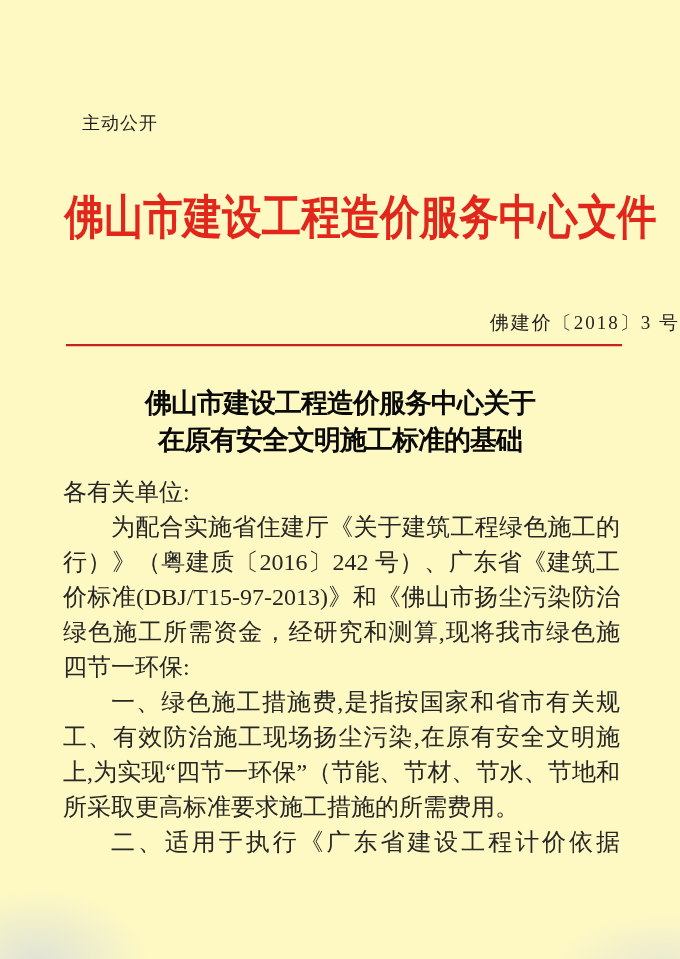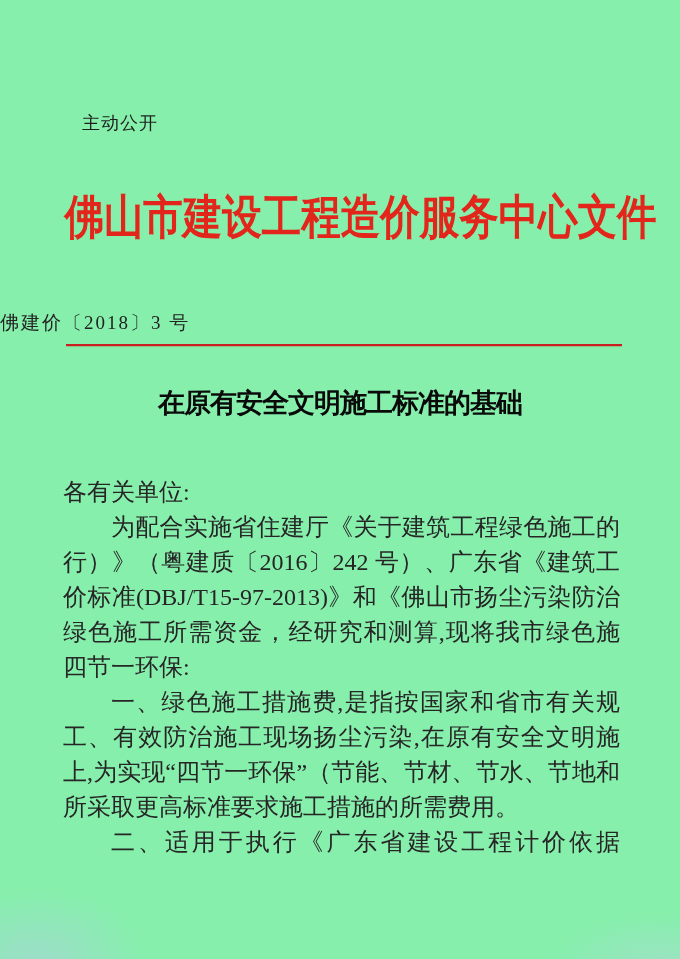--- a/index.html
+++ b/index.html
@@ -4,21 +4,21 @@
 <style>
   html, body {
     margin: 0;
     padding: 0;
     background: #ffffff;
   }
   .page {
     position: relative;
     width: 680px;
     height: 959px;
-    background: #86efac;
+    background: #fef9c3;
     overflow: hidden;
     font-family: "Liberation Serif", serif;
   }
   .stamp {
     position: absolute;
     left: 82px;
     top: 111px;
     font-family: "Liberation Sans", sans-serif;
     font-size: 18px;
     font-weight: 500;
@@ -42,21 +42,21 @@
     color: #e3261b;
     transform: scaleX(0.84);
     transform-origin: center;
     white-space: nowrap;
   }
   .doc-number {
     position: absolute;
     left: 0;
     right: 0;
     top: 310px;
-    text-align: left;
+    text-align: right;
     font-size: 19px;
     color: #232323;
     letter-spacing: 2px;
     white-space: nowrap;
   }
   .red-rule {
     position: absolute;
     left: 66px;
     width: 556px;
     top: 344px;
@@ -125,20 +125,21 @@
 
   <div class="masthead">
     <span class="masthead-inner">佛山市建设工程造价服务中心文件</span>
   </div>
 
   <div class="doc-number">佛建价〔2018〕3 号</div>
 
   <div class="red-rule"></div>
 
   <div class="doc-title">
+    <div>佛山市建设工程造价服务中心关于</div>
     <div>在原有安全文明施工标准的基础</div>
   </div>
 
   <div class="body-text">
     <div class="line">各有关单位:</div>
     <div class="line fill indent">为配合实施省住建厅《关于建筑工程绿色施工的管理办法（暂</div>
     <div class="line fill">行）》（粤建质〔2016〕242 号）、广东省《建筑工程绿色施工评</div>
     <div class="line fill">价标准(DBJ/T15-97-2013)》和《佛山市扬尘污染防治条例》,保障</div>
     <div class="line fill">绿色施工所需资金，经研究和测算,现将我市绿色施工措施费计价</div>
     <div class="line">四节一环保:</div>

